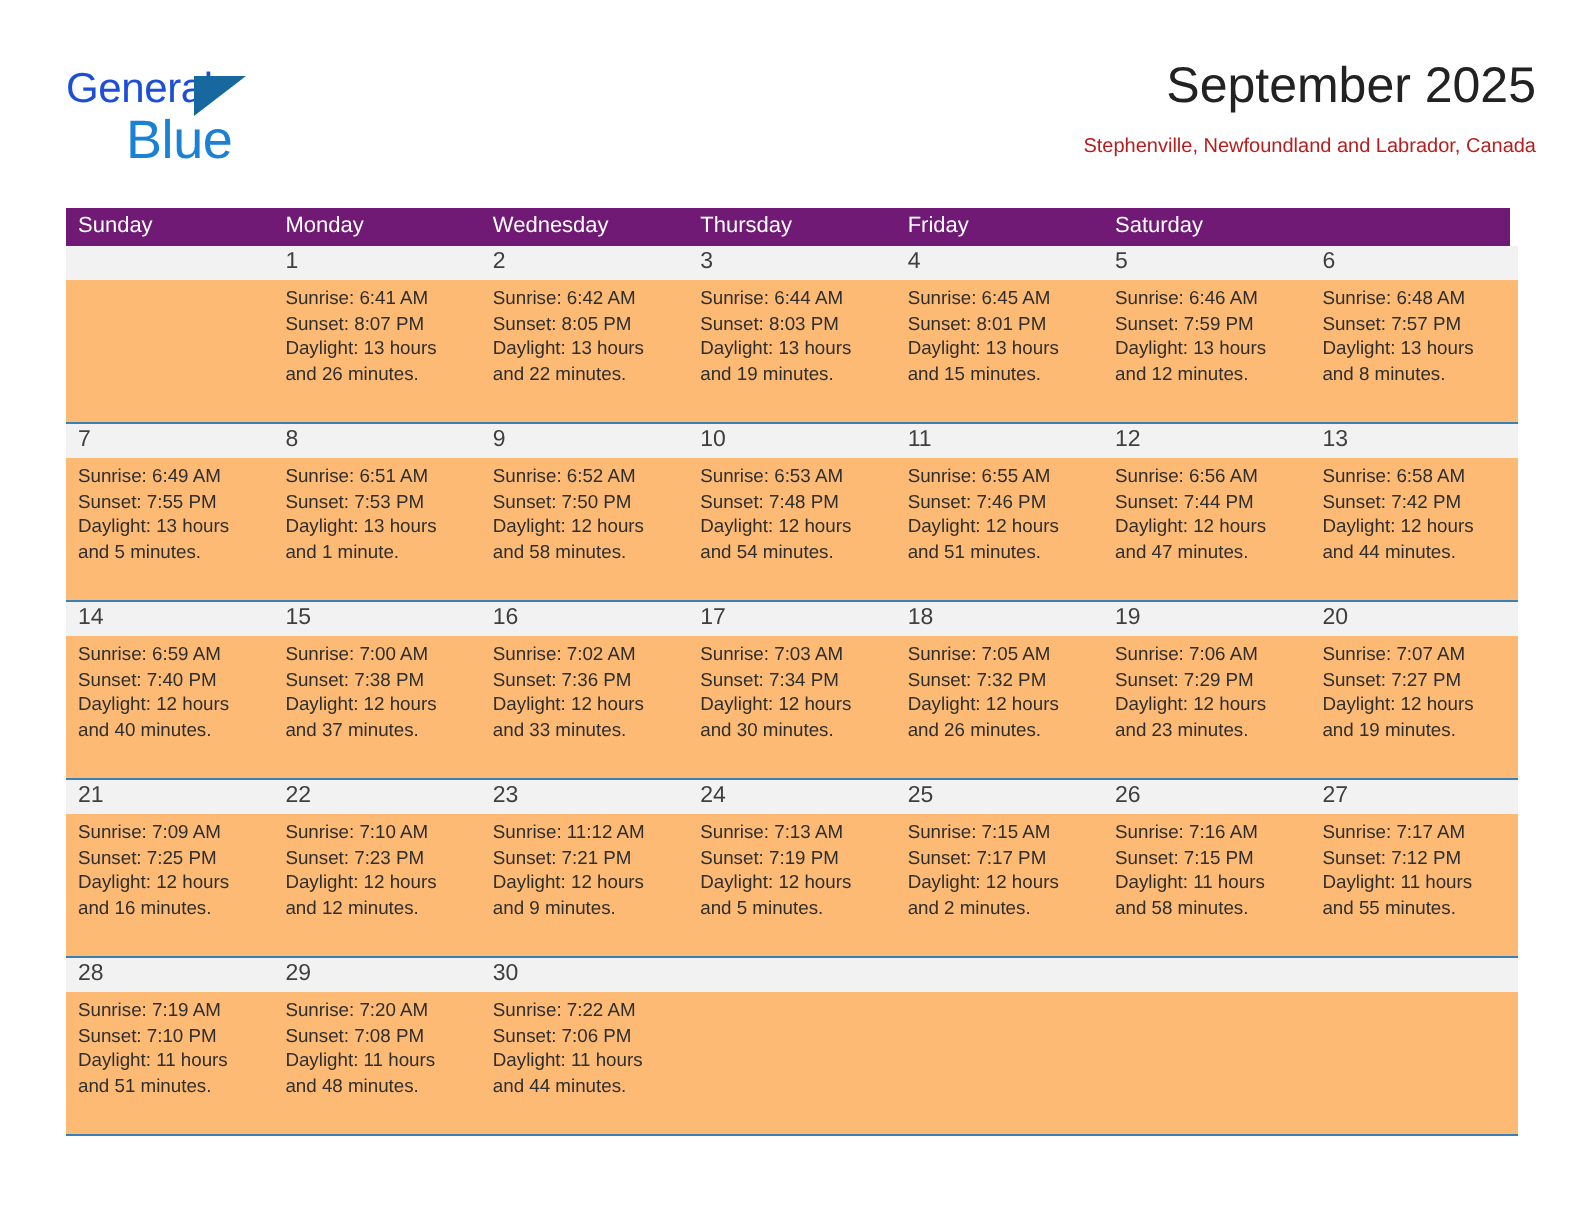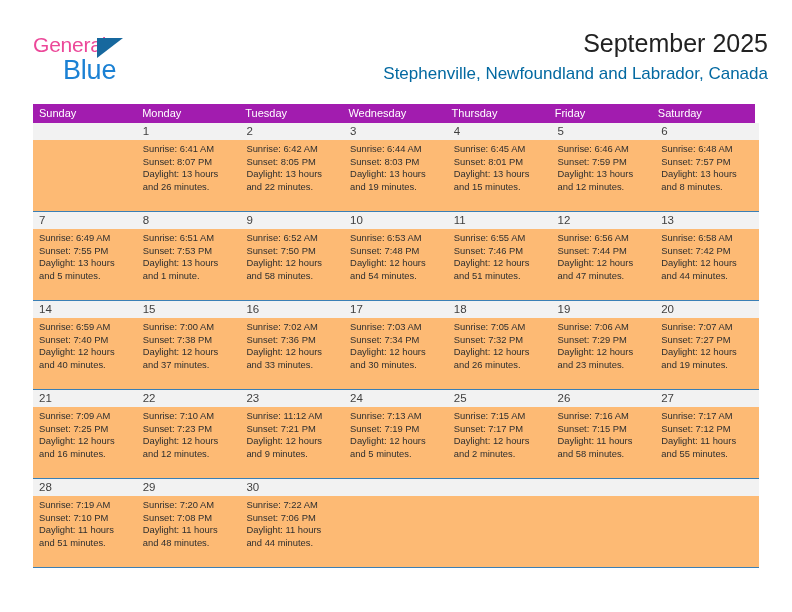--- a/index.html
+++ b/index.html
@@ -34,21 +34,21 @@
     left: 33px;
     top: 33px;
     width: 140px;
     height: 48px;
   }
   .logo-general {
     position: absolute;
     left: 0; top: 0;
     font-size: 21px;
     letter-spacing: -0.2px;
-    color: #ec4899;
+    color: #1d4ed8;
     font-family: "Liberation Sans", sans-serif;
   }
   .logo-triangle {
     position: absolute;
     left: 64px;
     top: 5px;
     width: 0;
     height: 0;
     border-top: 20px solid #17689e;
     border-right: 26px solid transparent;
@@ -69,40 +69,40 @@
     top: 28px;
     text-align: right;
   }
   .cal-title {
     font-size: 25px;
     color: #222222;
     line-height: 30px;
     white-space: nowrap;
   }
   .cal-subtitle {
-    font-size: 17px;
-    color: #0369a1;
+    font-size: 10px;
+    color: #b91c1c;
     line-height: 18px;
     margin-top: 7px;
     white-space: nowrap;
   }
 
   
   .calendar {
     position: absolute;
     left: 33px;
     top: 104px;
     width: 726px;
   }
 
   .dow-row {
     display: flex;
     width: 722px;
     height: 19px;
-    background: #a21caf;
+    background: #701a75;
   }
   .dow-cell {
     width: 103.71px;
     box-sizing: border-box;
     padding-left: 6px;
     color: #ffffff;
     font-size: 11px;
     line-height: 19px;
     white-space: nowrap;
   }
@@ -172,21 +172,20 @@
       <div class="cal-subtitle">Stephenville, Newfoundland and Labrador, Canada</div>
     </div>
 
   </div>
 
   <div class="calendar">
 
     <div class="dow-row">
       <div class="dow-cell">Sunday</div>
       <div class="dow-cell">Monday</div>
-      <div class="dow-cell">Tuesday</div>
       <div class="dow-cell">Wednesday</div>
       <div class="dow-cell">Thursday</div>
       <div class="dow-cell">Friday</div>
       <div class="dow-cell">Saturday</div>
     </div>
 
     <div id="weeks-container">
         <div class="week">
           <div class="week-nums">
             <div class="num-cell"></div>

